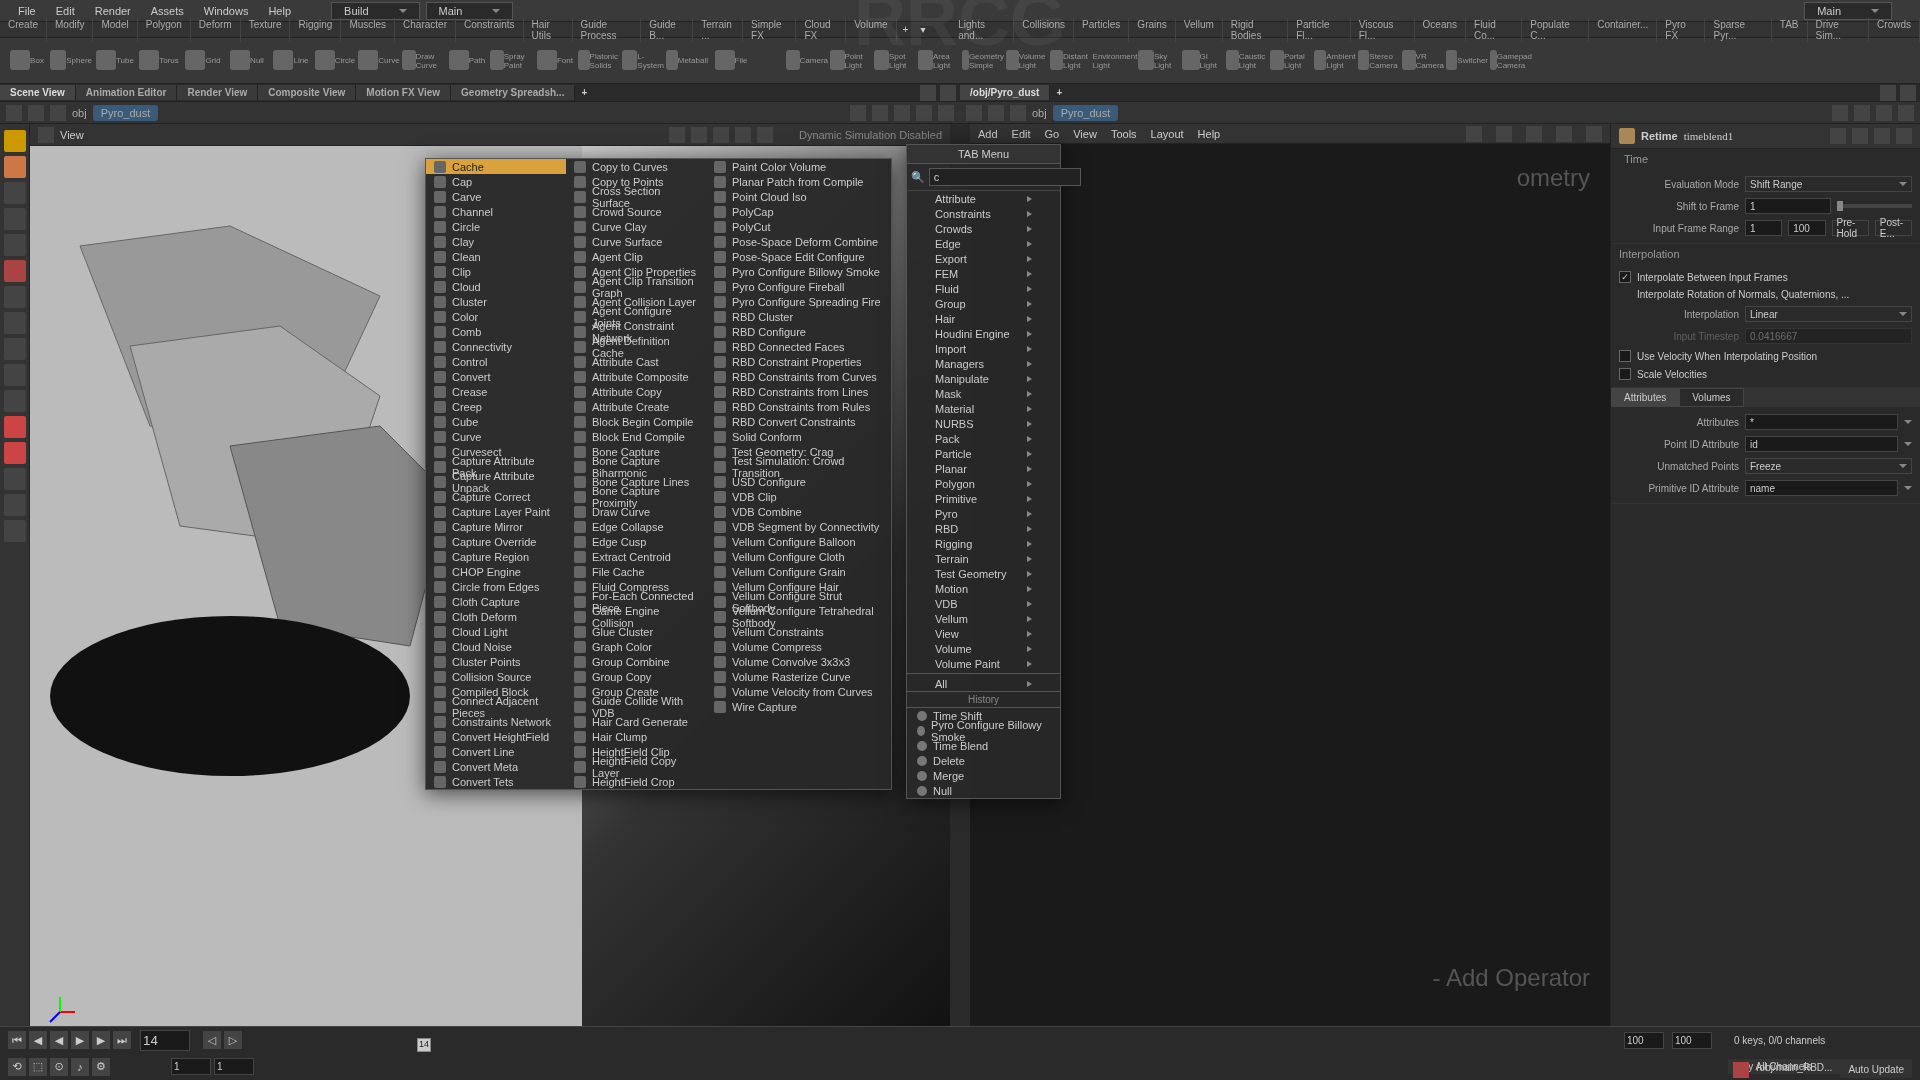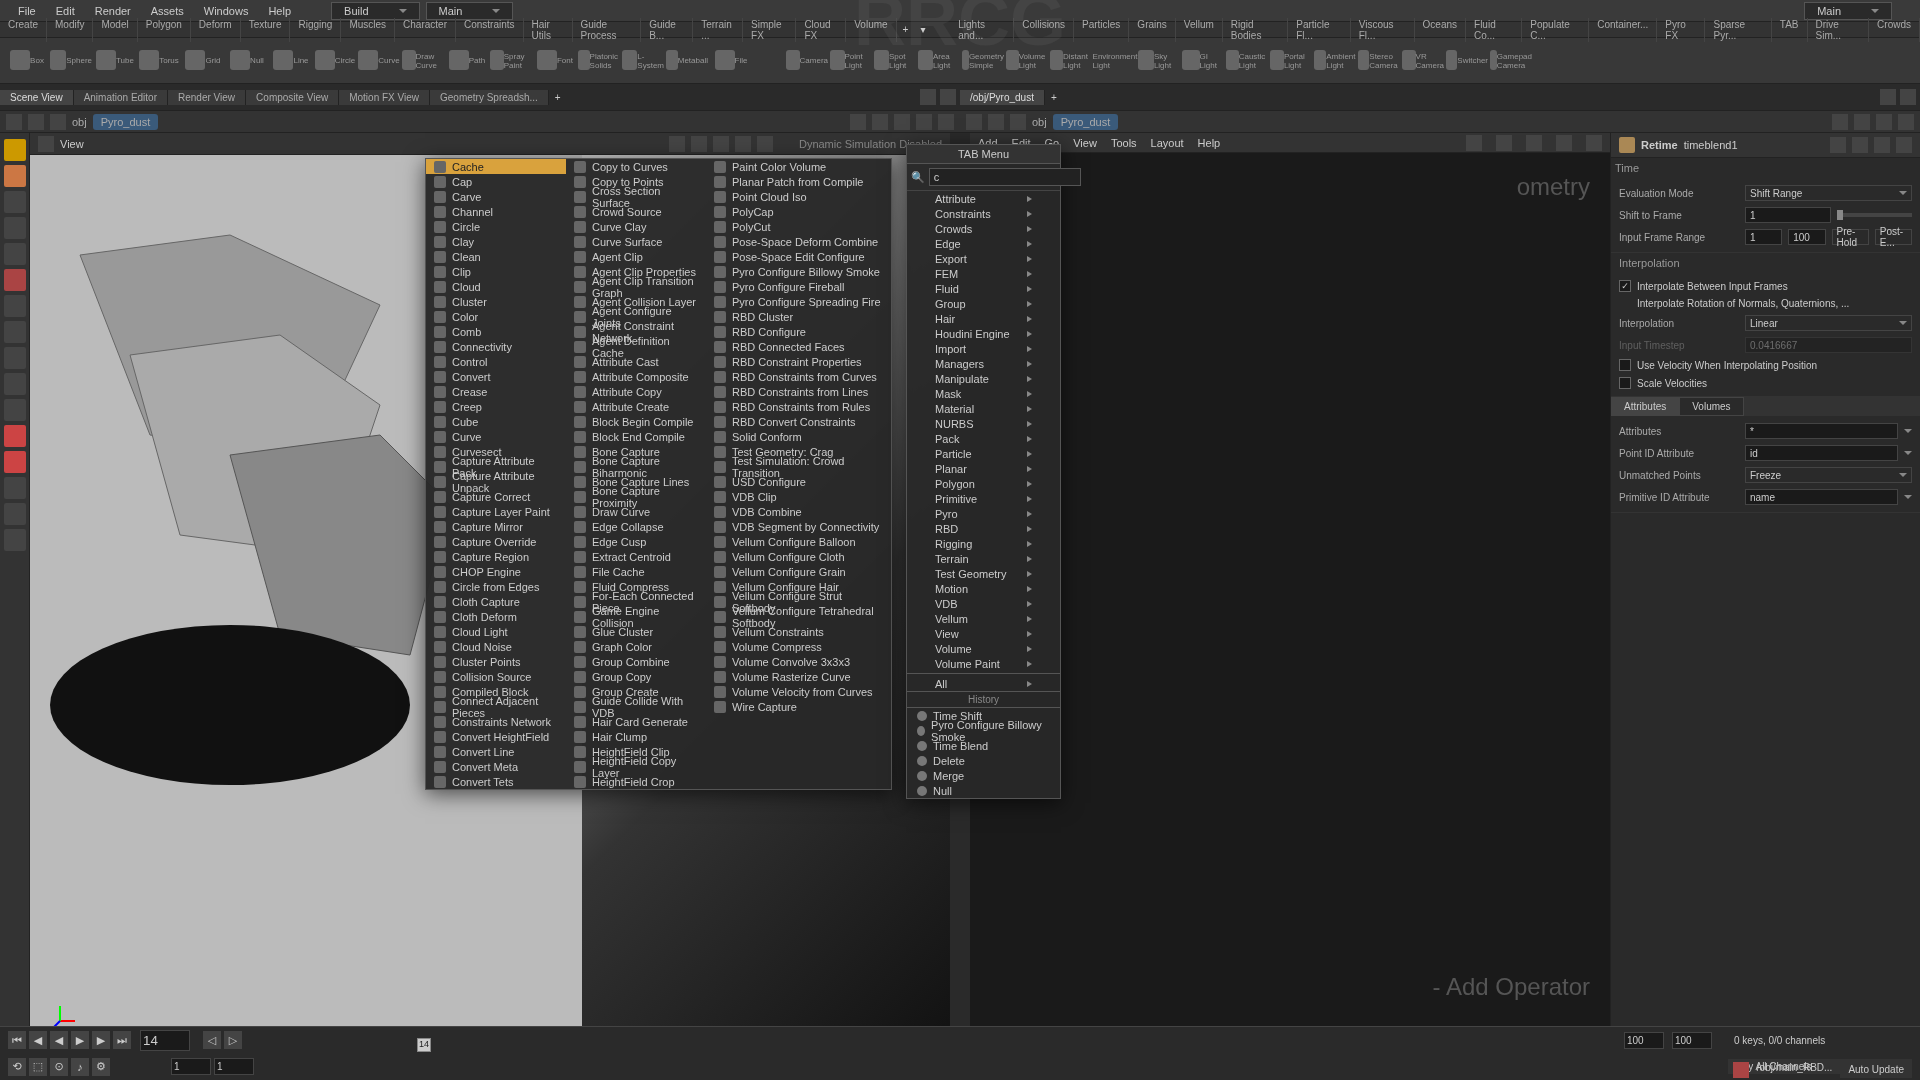--- a/index.html
+++ b/index.html
@@ -15,21 +15,21 @@
 
 .shelf-tabs { background: #333; height: 16px; display: flex; align-items: center; border-bottom: 1px solid #222; font-size: 10px; }
 .shelf-tab { padding: 1px 8px; cursor: pointer; border-right: 1px solid #444; color: #aaa; }
 
 
 .shelf-icons { background: #383838; height: 46px; display: flex; align-items: center; padding: 0 6px; border-bottom: 1px solid #222; gap: 2px; }
 .shelf-icon { width: 42px; height: 42px; display: flex; flex-direction: row; align-items: center; justify-content: center; cursor: pointer; font-size: 8px; color: #999; }
 .shelf-icon-img { width: 20px; height: 20px; background: #666; border-radius: 3px; margin-bottom: 2px; }
 
 
-.pane-tabs { background: #2a2a2a; height: 27px; display: flex; align-items: center; font-size: 10px; border-bottom: 1px solid #222; }
+.pane-tabs { background: #2a2a2a; height: 18px; display: flex; align-items: center; font-size: 10px; border-bottom: 1px solid #222; font-weight: bold; }
 .pane-tab { padding: 2px 10px; background: #3a3a3a; border-right: 1px solid #222; cursor: pointer; color: #aaa; }
 .pane-tab.active { background: #444; color: #ddd; }
 .pane-tab-add { padding: 2px 6px; cursor: pointer; }
 
 
 .pathbar { background: #333; height: 22px; display: flex; align-items: center; padding: 0 6px; border-bottom: 1px solid #222; gap: 6px; }
 .path-btn { width: 16px; height: 16px; background: #444; cursor: pointer; }
 .path-text { color: #aaa; }
 
 
@@ -66,21 +66,21 @@
 .network-view { flex: 1; background: #1a1a1a; position: relative; }
 .network-text { position: absolute; color: #555; font-size: 24px; }
 
 
 .param-panel { width: 310px; background: #2a2a2a; border-left: 1px solid #222; display: flex; flex-direction: column; }
 .param-header { padding: 4px 8px; display: flex; align-items: center; gap: 6px; background: #333; border-bottom: 1px solid #222; }
 .param-node-icon { width: 16px; height: 16px; background: #a85; border-radius: 2px; }
 .param-section { padding: 4px 8px; border-bottom: 1px solid #333; }
 .param-section-title { color: #999; font-size: 11px; padding: 4px 0; }
 .param-row { display: flex; align-items: center; padding: 3px 0; gap: 6px; }
-.param-label { width: 120px; color: #aaa; font-size: 10px; }
+.param-label { width: 120px; text-align: right; color: #aaa; font-size: 10px; }
 .param-input { flex: 1; background: #1a1a1a; border: 1px solid #444; color: #ccc; padding: 2px 4px; font-size: 10px; height: 16px; }
 .param-dropdown { flex: 1; background: #2a2a2a; border: 1px solid #444; color: #ccc; padding: 2px 4px; font-size: 10px; height: 16px; display: flex; align-items: center; justify-content: space-between; }
 .param-check { width: 12px; height: 12px; background: #1a1a1a; border: 1px solid #666; }
 .param-check.checked::after { content: "✓"; color: #ccc; font-size: 9px; display: block; text-align: center; line-height: 10px; }
 .param-tabs { display: flex; background: #333; }
 .param-tab { padding: 3px 12px; font-size: 10px; cursor: pointer; background: #2a2a2a; border: 1px solid #444; }
 .param-tab.active { background: #444; }
 
 
 .timeline { position: absolute; bottom: 0; left: 0; right: 0; height: 54px; background: #2a2a2a; border-top: 1px solid #444; display: flex; }
@@ -431,28 +431,28 @@
         <div class="network-view">
           <div class="network-text" style="top:20px;right:20px">ometry</div>
           <div class="network-text" style="bottom:52px;right:20px;font-size:24px">- Add Operator</div>
         </div>
       </div>
 
       <div class="param-panel">
         <div class="param-header">
           <span class="param-node-icon"></span>
           <span style="font-weight:bold">Retime</span>
-          <span style="font-family:Liberation Sans, sans-serif">timeblend1</span>
+          <span style="font-family:Liberation Serif, serif">timeblend1</span>
           <div style="flex:1"></div>
           <span class="path-btn"></span>
           <span class="path-btn"></span>
           <span class="path-btn"></span>
           <span class="path-btn"></span>
         </div>
-        <div class="param-section-title" style="padding:4px 4px">Time</div>
+        <div class="param-section-title" style="padding:4px 13px">Time</div>
         <div class="param-section">
           <div class="param-row">
             <span class="param-label">Evaluation Mode</span>
             <div class="param-dropdown">
                 <span>Shift Range</span>
                 <span class="drop-arrow"></span>
               </div>
           </div>
           <div class="param-row">
             <span class="param-label">Shift to Frame</span>

